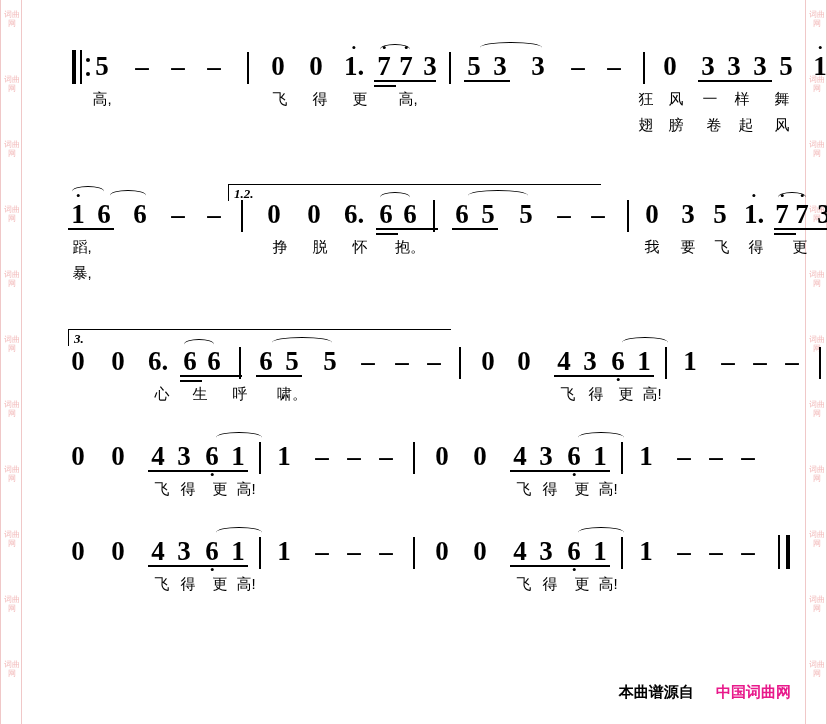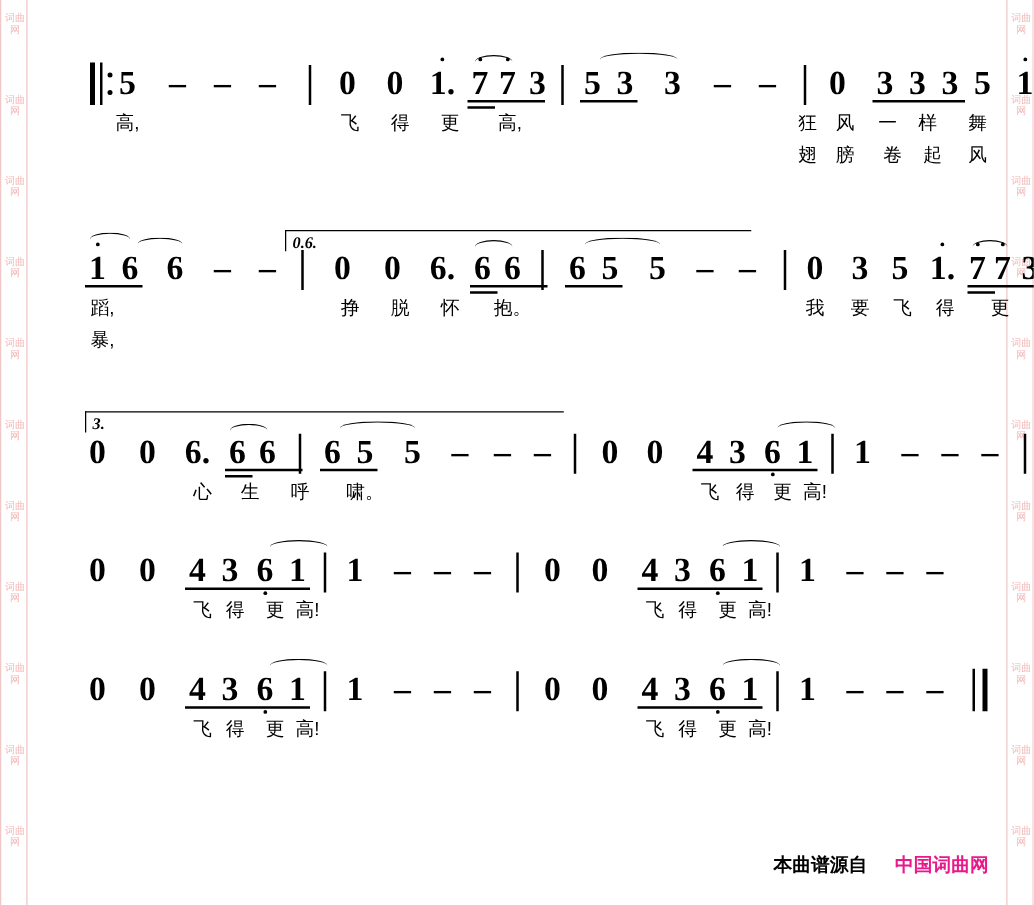--- a/index.html
+++ b/index.html
@@ -281,21 +281,21 @@
       <span class="lyr" style="left:646px;">膀</span>
       <span class="lyr" style="left:684px;">卷</span>
       <span class="lyr" style="left:716px;">起</span>
       <span class="lyr" style="left:752px;">风</span>
     </div>
   </div>
 
   <div class="staff-line" style="top:198px; height:110px;">
 
     <div class="volta" style="left:198px; top:-14px; width:372px;"></div>
-    <div class="volta-label" style="left:204px; top:-12px;">0.6.</div>
+    <div class="volta-label" style="left:204px; top:-12px;">1.2.</div>
 
     <div class="tok num dot-above" style="left:48px; top:3px;">1</div>
     <div class="tok num" style="left:74px;  top:3px;">6</div>
     <div class="beam" style="left:38px; top:30px; width:46px;"></div>
     <div class="slur" style="left:42px; top:-12px; width:32px;"></div>
 
     <div class="tok num" style="left:110px; top:3px;">6</div>
     <div class="tok dash" style="left:148px; top:3px;">–</div>
     <div class="tok dash" style="left:184px; top:3px;">–</div>
     <div class="slur" style="left:80px; top:-8px; width:36px;"></div>

